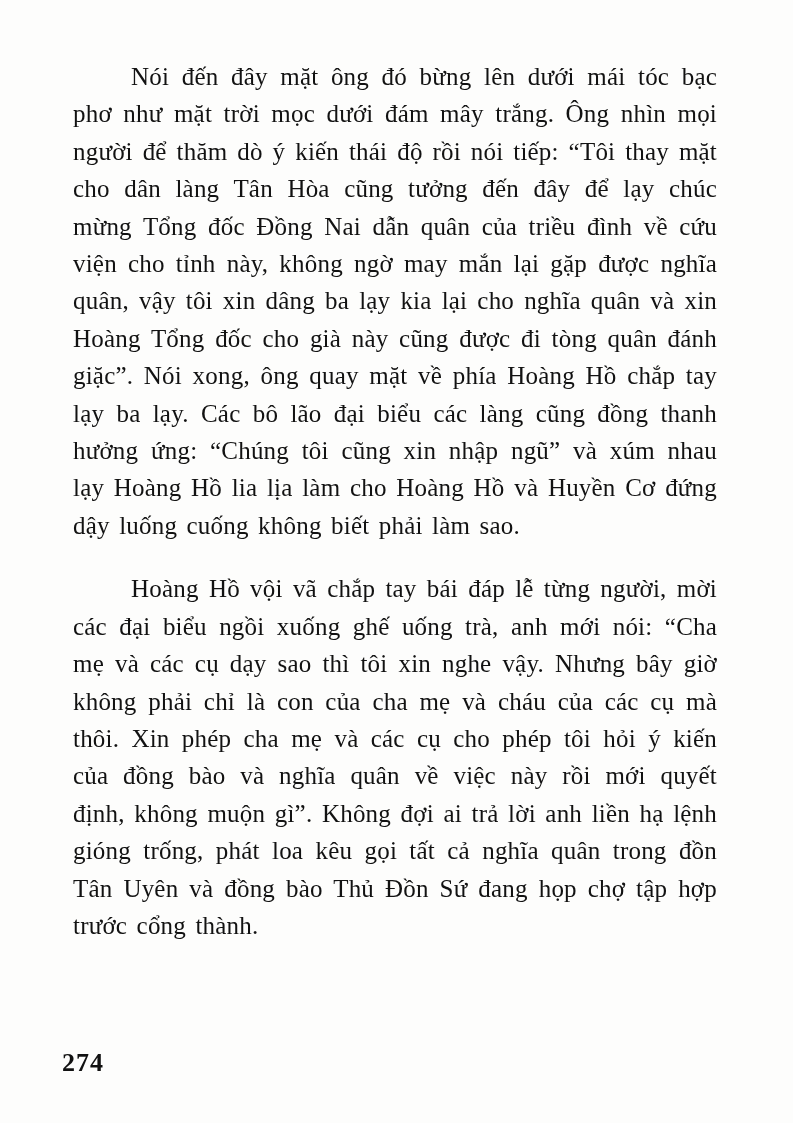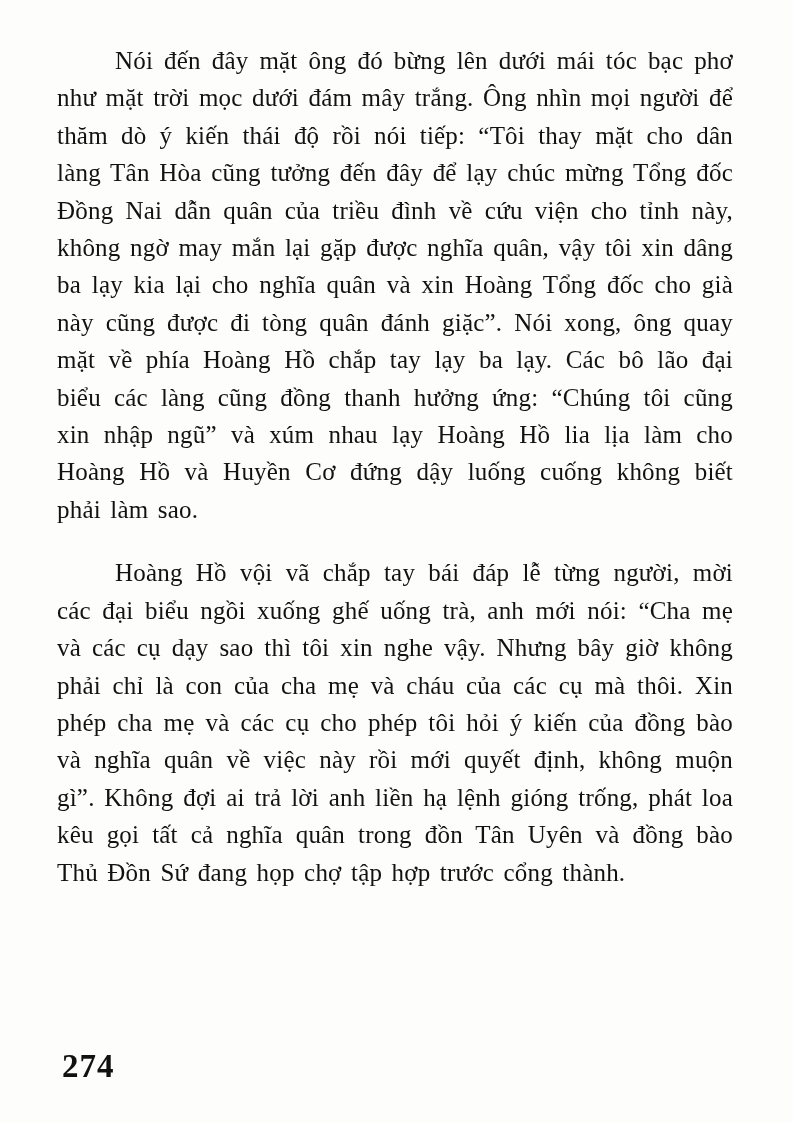--- a/index.html
+++ b/index.html
@@ -16,37 +16,37 @@
     font-family: "Liberation Serif", "DejaVu Serif", serif;
     color: #121212;
   }
   .text-block {
     position: absolute;
     top: 42px;
     left: 57px;
     width: 676px;
   }
   .text-block p {
-    margin: 0;
+    margin: 16px;
     font-size: 25px;
     line-height: 37.4px;
     text-align: justify;
     text-indent: 58px;
     word-spacing: 3px;
     letter-spacing: 0.2px;
     -webkit-font-smoothing: antialiased;
   }
   .text-block p + p {
     margin-top: 26px;
   }
   .page-number {
     position: absolute;
     left: 62px;
     top: 1048px;
-    font-size: 33px;
+    font-size: 26px;
     font-weight: bold;
     letter-spacing: 1px;
     color: #111;
   }
 </style>
 </head>
 <body>
 
 <div class="page">
   <div class="text-block">

